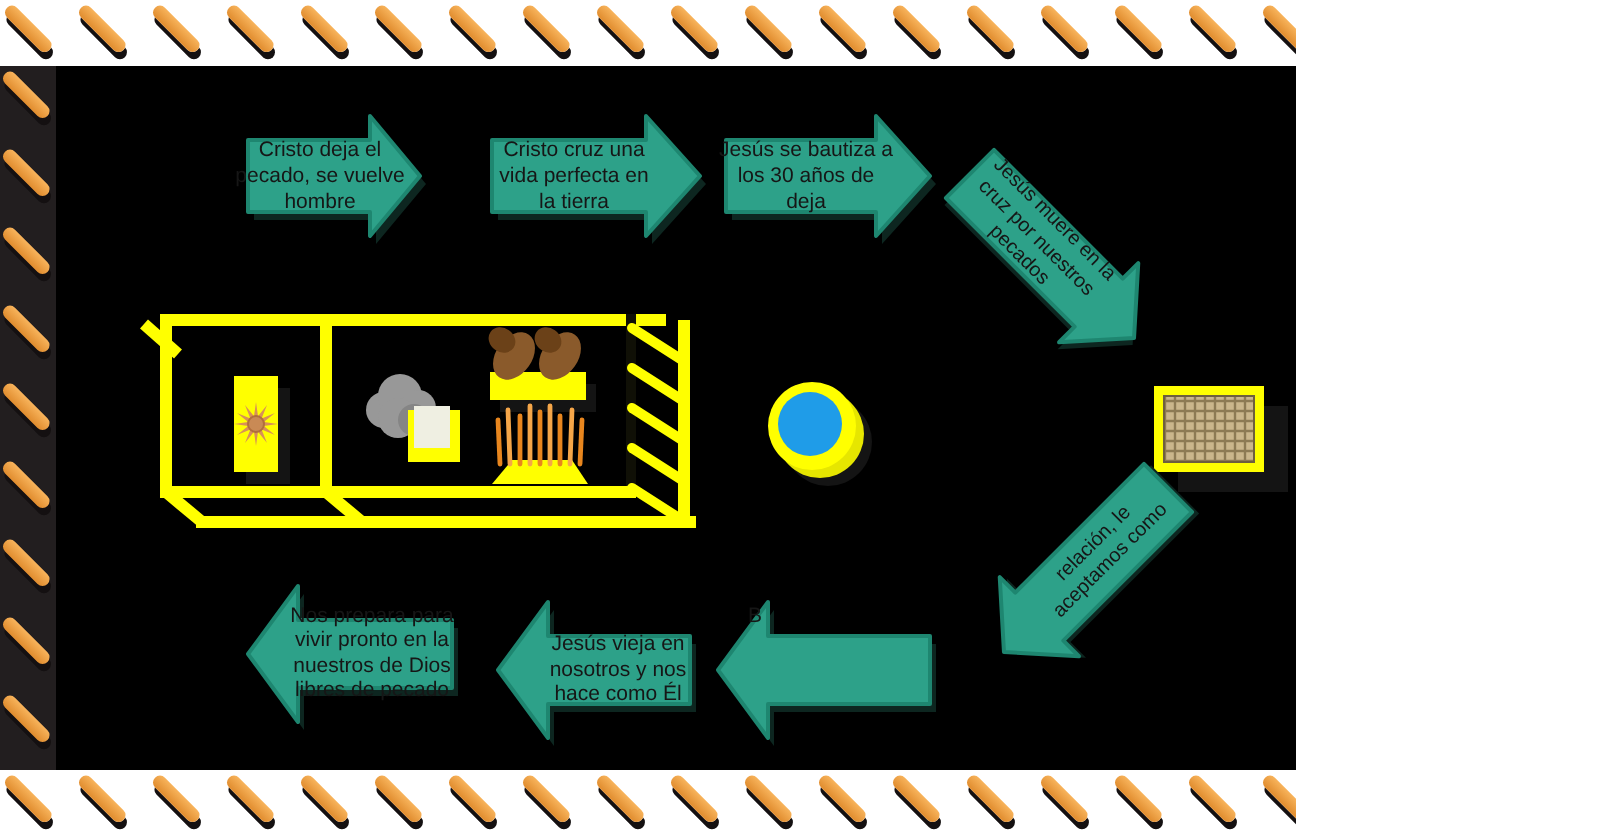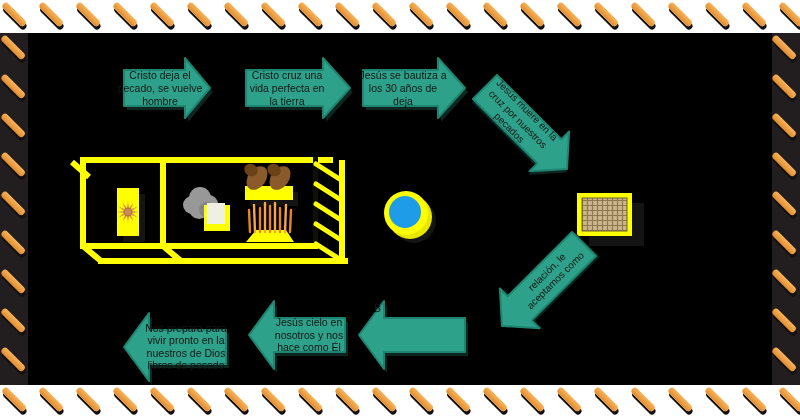--- a/index.html
+++ b/index.html
@@ -1,16 +1,16 @@
 <!DOCTYPE html>
 <html><head>
 <meta charset="utf-8">
 <style>
   html,body{margin:0;padding:0;background:#ffffff;}
-  #page{position:relative;width:800px;height:417px;background:#ffffff;overflow:hidden;
+  #page{position:relative;width:648px;height:417px;background:#ffffff;overflow:hidden;
         font-family:"Liberation Sans",sans-serif;}
   .band{position:absolute;background:#221e1f;}
   #band-left{left:0;top:33px;width:28px;height:352px;}
   #band-right{left:772px;top:33px;width:28px;height:352px;}
   #canvas{position:absolute;left:28px;top:33px;width:744px;height:352px;background:#000000;}
   .rod{position:absolute;width:30px;height:7px;border-radius:4px;
        background:linear-gradient(180deg,#f8b45c,#e08c2e);
        transform:rotate(45deg);transform-origin:4px 4px;
        box-shadow:3px 2px 0 #141011;z-index:6;}
   .arrow{position:absolute;z-index:3;}
@@ -246,27 +246,27 @@
     </svg>
     <span class="floating-b">B</span>
   </div>
 
   <div class="arrow" style="left:248px;top:300px;width:98px;height:70px">
     <svg width="98" height="70">
       <polygon class="sh" points="97,18 26,18 26,1 1,35 26,69 26,52 97,52" transform="translate(3,4)"></polygon>
       <polygon class="ar" points="97,18 26,18 26,1 1,35 26,69 26,52 97,52"></polygon>
     </svg>
     <div class="lines" style="left:26px;right:2px;top:17px;bottom:17px">
-      <span>Jesús cielo en</span>
+      <span>Jesús vieja en</span>
       <span>nosotros y nos</span>
       <span>hace como Él</span>
     </div>
   </div>
 
-  <div class="arrow" style="left:123px;top:312px;width:104px;height:70px">
+  <div class="arrow" style="left:123px;top:292px;width:104px;height:70px">
     <svg width="104" height="70">
       <polygon class="sh" points="103,18 26,18 26,1 1,35 26,69 26,52 103,52" transform="translate(3,4)"></polygon>
       <polygon class="ar" points="103,18 26,18 26,1 1,35 26,69 26,52 103,52"></polygon>
     </svg>
     <div class="lines" style="left:24px;right:2px;top:15px;bottom:16px">
       <span>Nos prepara para</span>
       <span>vivir pronto en la</span>
       <span>nuestros de Dios</span>
       <span>libres de pecado</span>
     </div>

